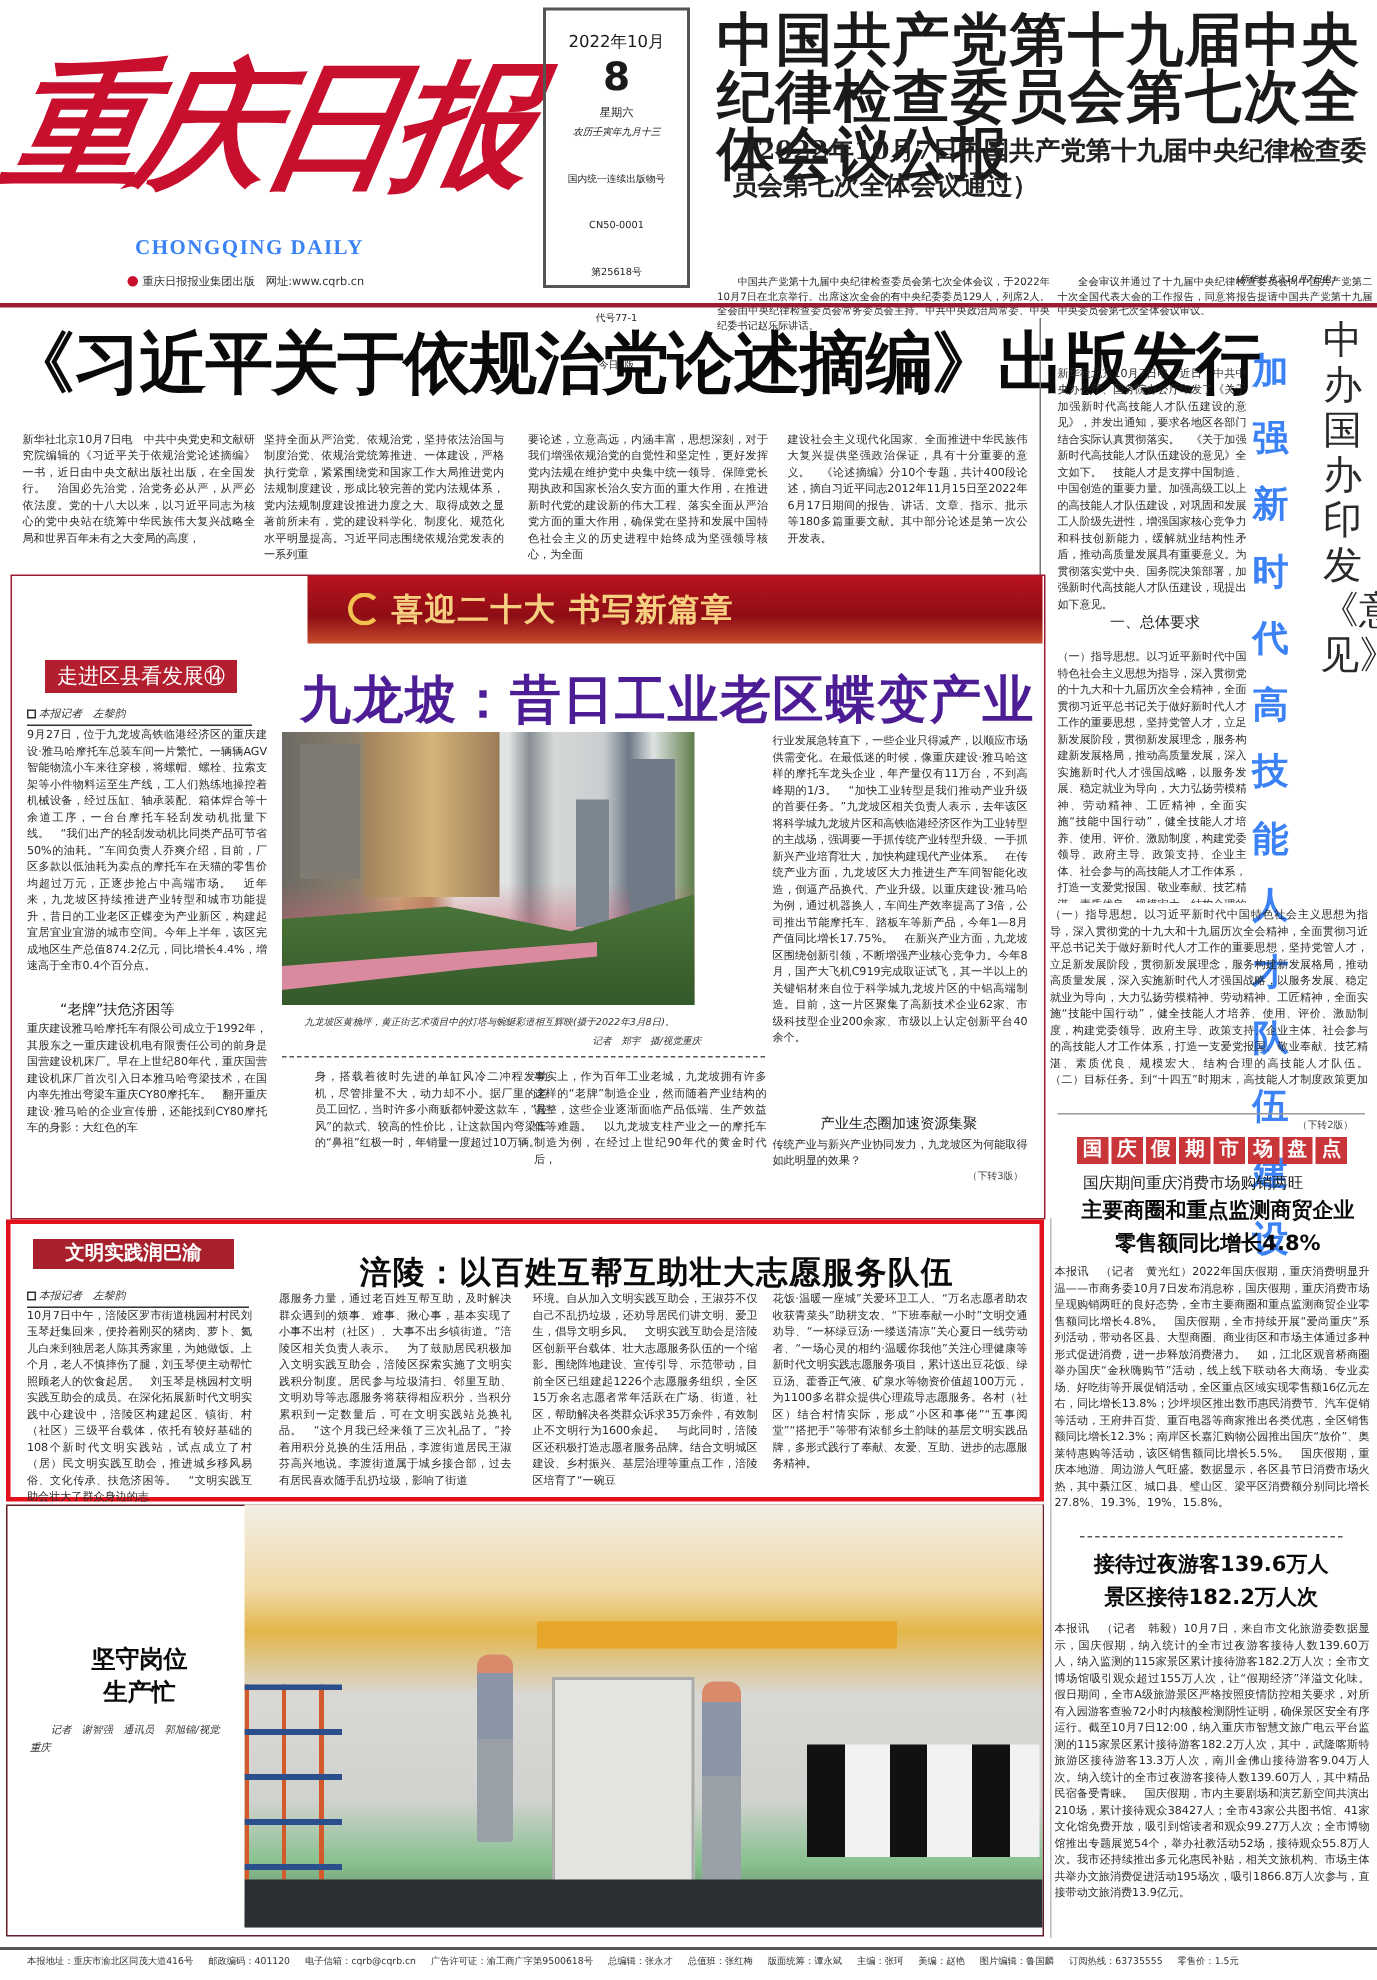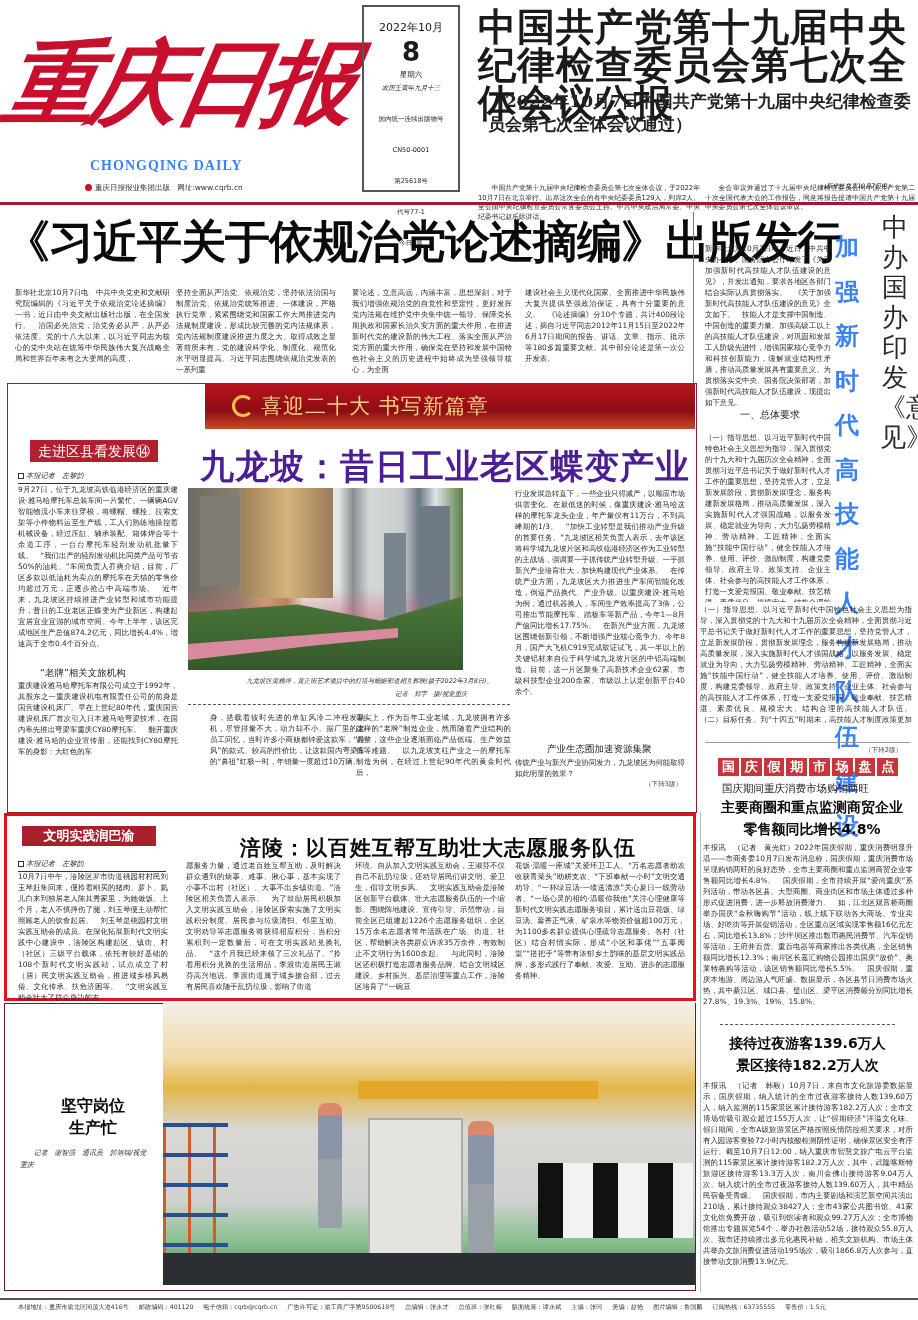--- a/index.html
+++ b/index.html
@@ -38,36 +38,36 @@
   #vt-sub { left: 880px; top: 212px; width: 30px; font-family: "DejaVu Serif", serif; font-size: 26px; line-height: 30px; color: #2a2a2a; text-align: center; }
   #vt-main { left: 835px; top: 225px; width: 42px; font-size: 24px; font-weight: bold; line-height: 44.5px; text-align: left; color: #3b82f6; }
   #right-col-1 { left: 705px; top: 243px; width: 126px; }
   #right-col-2 { left: 700px; top: 600px; width: 210px; }
   #right-section-title { left: 740px; top: 412px; font-size: 10px; color: #222; }
 
   
   #feature-box { left: 7px; top: 383px; width: 690px; height: 430px; border: 1.5px solid #9b1b30; }
   #banner { left: 205px; top: 384px; width: 490px; height: 45px; background: linear-gradient(180deg,#b8131e,#8e0d15 60%,#c64b2a); }
   #banner .emblem { position: absolute; left: 27px; top: 11px; width: 22px; height: 22px; border-radius: 50%; border: 3px solid #f2c14e; border-right-color: transparent; }
-  #banner .txt { position: absolute; left: 56px; top: 8px; font-family: "DejaVu Serif", serif; font-size: 21px; font-weight: normal; color: #f6d080; letter-spacing: 1px; }
+  #banner .txt { position: absolute; left: 56px; top: 8px; font-family: "DejaVu Serif", serif; font-size: 21px; font-weight: bold; color: #f6d080; letter-spacing: 1px; }
   #section-tag-1 { left: 30px; top: 440px; width: 128px; height: 22px; background: #b41f2f; color: #fff; font-family: "DejaVu Serif", serif; font-size: 14px; font-weight: normal; text-align: center; line-height: 22px; }
   .byline { font-size: 7.2px; font-style: italic; color: #333; border-bottom: 1px solid #333; padding-bottom: 2px; }
   .byline .box { display: inline-block; width: 6px; height: 6px; border: 1px solid #333; margin-right: 2px; vertical-align: -1px; }
   #byline-1 { left: 18px; top: 471px; width: 150px; }
   #feat-headline { left: 200px; top: 444px; width: 490px; font-size: 34px; font-weight: bold; letter-spacing: 1px; color: #4c1d95; }
   #photo-1 { left: 188px; top: 488px; width: 275px; height: 182px; background:
     linear-gradient(180deg, rgba(255,255,255,0) 0%, rgba(255,255,255,0) 55%, rgba(210,100,120,0.7) 78%, rgba(90,120,60,0.9) 100%),
     linear-gradient(90deg, #6c6a63 0%, #8b7f6c 18%, #c9a874 28%, #b78c5b 36%, #e9ece9 42%, #dfe3e2 55%, #8a8f95 60%, #d4d8d6 66%, #c9cdd0 78%, #6b7886 84%, #dfe3e2 90%, #5d7d4a 100%); }
   #photo-1 .bld1 { position:absolute; left:12px; top:8px; width:40px; height:90px; background:#7f7a72; }
   #photo-1 .bld2 { position:absolute; left:55px; top:0; width:90px; height:110px; background:linear-gradient(90deg,#a0825a,#d6b37a,#9a7c58); }
   #photo-1 .bld3 { position:absolute; left:196px; top:45px; width:22px; height:85px; background:#7a8590; }
   #photo-1 .bld4 { position:absolute; left:232px; top:18px; width:30px; height:110px; background:#6f7a86; }
   #photo-1 .green { position:absolute; left:0; top:100px; width:275px; height:82px; background:linear-gradient(180deg,#4f7a3b,#34592a); clip-path: polygon(0 30%,40% 20%,70% 40%,100% 10%,100% 100%,0 100%); }
   #photo-1 .road { position:absolute; left:0; top:140px; width:210px; height:32px; background:#d98a9f; clip-path: polygon(0 50%,60% 20%,100% 0,100% 30%,60% 55%,0 100%); }
-  #caption-1 { left: 203px; top: 677px; width: 290px; font-size: 6.4px; font-style: italic; color: #333; text-align: right; }
+  #caption-1 { left: 203px; top: 677px; width: 290px; font-size: 6.4px; font-style: italic; color: #333; }
   #caption-1b { left: 395px; top: 690px; font-size: 6.4px; font-style: italic; color: #333; }
   .dotted { position: absolute; border-top: 1px dashed #555; height: 0; }
   #feat-col-1 { left: 18px; top: 484px; width: 160px; }
   #feat-subhead-1 { left: 40px; top: 667px; font-size: 9.5px; color: #222; }
   #feat-col-1b { left: 18px; top: 680px; width: 160px; }
   #feat-col-2 { left: 188px; top: 712px; width: 155px; margin-left: 22px; }
   #feat-col-3 { left: 356px; top: 712px; width: 155px; }
   #feat-col-4 { left: 515px; top: 488px; width: 170px; }
   #feat-subhead-2 { left: 547px; top: 743px; font-size: 9.5px; color: #222; }
   #feat-col-4b { left: 515px; top: 757px; width: 170px; }
@@ -193,21 +193,21 @@
   <div class="green"></div>
   <div class="road"></div>
 </div>
 <div id="caption-1" class="abs">九龙坡区黄桷坪，黄正街艺术项目中的灯塔与蜿蜒彩道相互辉映(摄于2022年3月8日)。</div>
 <div id="caption-1b" class="abs">记者　郑宇　摄/视觉重庆</div>
 <div class="dotted" style="left:188px;top:704px;width:322px;"></div>
 
 <div id="feat-col-1" class="col" style="height:180px;overflow:hidden;">
     <p class="lead">9月27日，位于九龙坡高铁临港经济区的重庆建设·雅马哈摩托车总装车间一片繁忙。一辆辆AGV智能物流小车来往穿梭，将螺帽、螺栓、拉索支架等小件物料运至生产线，工人们熟练地操控着机械设备，经过压缸、轴承装配、箱体焊合等十余道工序，一台台摩托车轻刮发动机批量下线。　“我们出产的轻刮发动机比同类产品可节省50%的油耗。”车间负责人乔爽介绍，目前，厂区多款以低油耗为卖点的摩托车在天猫的零售价均超过万元，正逐步抢占中高端市场。　近年来，九龙坡区持续推进产业转型和城市功能提升，昔日的工业老区正蝶变为产业新区，构建起宜居宜业宜游的城市空间。今年上半年，该区完成地区生产总值874.2亿元，同比增长4.4%，增速高于全市0.4个百分点。</p>
   </div>
-<div id="feat-subhead-1" class="abs">“老牌”相关文旅机构</div>
+<div id="feat-subhead-1" class="abs">“老牌”扶危济困等</div>
 <div id="feat-col-1b" class="col" style="height:122px;overflow:hidden;">
     <p class="lead">重庆建设雅马哈摩托车有限公司成立于1992年，其股东之一重庆建设机电有限责任公司的前身是国营建设机床厂。早在上世纪80年代，重庆国营建设机床厂首次引入日本雅马哈弯梁技术，在国内率先推出弯梁车重庆CY80摩托车。　翻开重庆建设·雅马哈的企业宣传册，还能找到CY80摩托车的身影：大红色的车</p>
   </div>
 <div id="feat-col-2" class="col">
     <p style="text-indent:0">身，搭载着彼时先进的单缸风冷二冲程发动机，尽管排量不大，动力却不小。据厂里的老员工回忆，当时许多小商贩都钟爱这款车，“拉风”的款式、较高的性价比，让这款国内弯梁车的“鼻祖”红极一时，年销量一度超过10万辆。</p>
   </div>
 <div id="feat-col-3" class="col">
     <p class="lead">事实上，作为百年工业老城，九龙坡拥有许多这样的“老牌”制造企业，然而随着产业结构的调整，这些企业逐渐面临产品低端、生产效益低等难题。　以九龙坡支柱产业之一的摩托车制造为例，在经过上世纪90年代的黄金时代后，</p>
   </div>
 <div id="feat-col-4" class="col" style="height:252px;overflow:hidden;">

